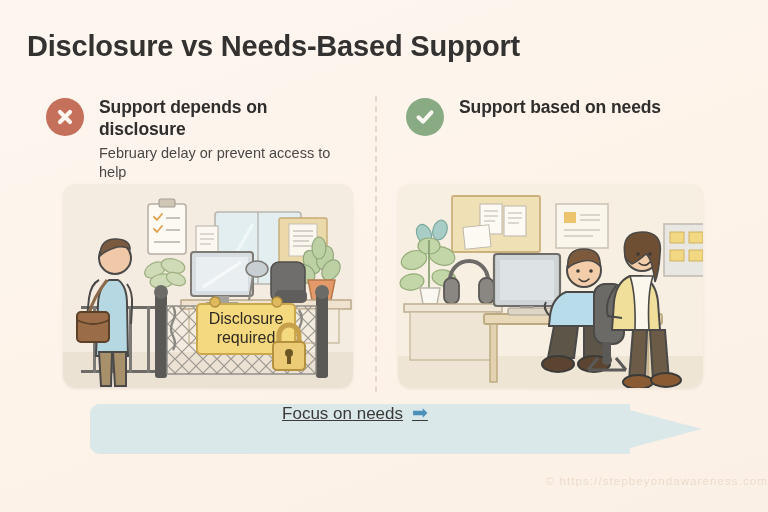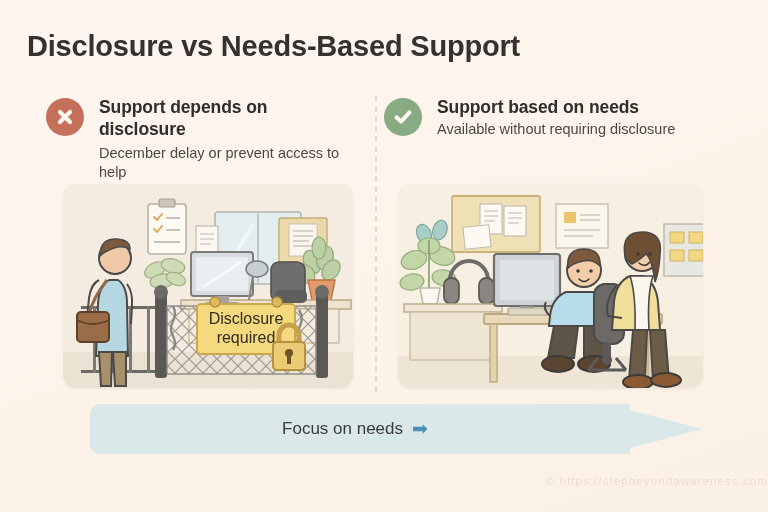--- a/index.html
+++ b/index.html
@@ -33,21 +33,21 @@
     letter-spacing: -0.2px;
     margin-left: 27px;
   }
 
   
   .column {
     position: absolute;
     top: 96px;
   }
   .column.left  { left: 46px;  width: 310px; }
-  .column.right { left: 384px; width: 320px; }
+  .column.right { left: 406px; width: 320px; }
 
   .col-head {
     position: relative;
     min-height: 46px;
   }
   .status-icon {
     position: absolute;
     left: 0;
     top: 2px;
     width: 38px;
@@ -111,26 +111,27 @@
     height: 50px;
   }
   .banner svg { position: absolute; inset: 0; }
   .banner-text {
     position: absolute;
     left: 0;
     top: 0;
     width: 530px;
     height: 50px;
     display: flex;
-    align-items: center;
+    align-items: flex-start;
     justify-content: center;
     gap: 9px;
     font-size: 17px;
     color: #3b3a39;
     white-space: nowrap;
+    text-decoration: underline;
   }
   .banner-arrow-glyph {
     color: #4a90b8;
     font-size: 19px;
     line-height: 1;
     position: relative;
     top: -1px;
   }
 
   
@@ -156,35 +157,34 @@
 
   <div class="column left">
     <div class="col-head">
       <div class="status-icon bad">
         <svg width="22" height="22" viewBox="0 0 22 22" aria-hidden="true">
           <path d="M6 6 L16 16 M16 6 L6 16" stroke="#fdf6ef" stroke-width="4.2" stroke-linecap="round"></path>
         </svg>
       </div>
       <div class="col-text">
         <div class="col-title">Support depends on disclosure</div>
-        <div class="col-sub">December delay or prevent access to help</div>
+        <div class="col-sub">February delay or prevent access to help</div>
       </div>
     </div>
   </div>
 
   <div class="column right">
     <div class="col-head">
       <div class="status-icon good">
         <svg width="24" height="24" viewBox="0 0 24 24" aria-hidden="true">
           <path d="M5.5 12.3 L10 16.6 L18.5 7.4" fill="none" stroke="#fdfaf5" stroke-width="4" stroke-linecap="round" stroke-linejoin="round"></path>
         </svg>
       </div>
       <div class="col-text">
         <div class="col-title">Support based on needs</div>
-        <div class="col-sub">Available without requiring disclosure</div>
       </div>
     </div>
   </div>
 
   <div class="panel left">
     <svg viewBox="0 0 290 204" preserveAspectRatio="xMidYMid slice" aria-hidden="true">
       <defs>
         <clipPath id="clipL">
             <rect x="0" y="0" width="290" height="204" rx="13"></rect>
           </clipPath>

